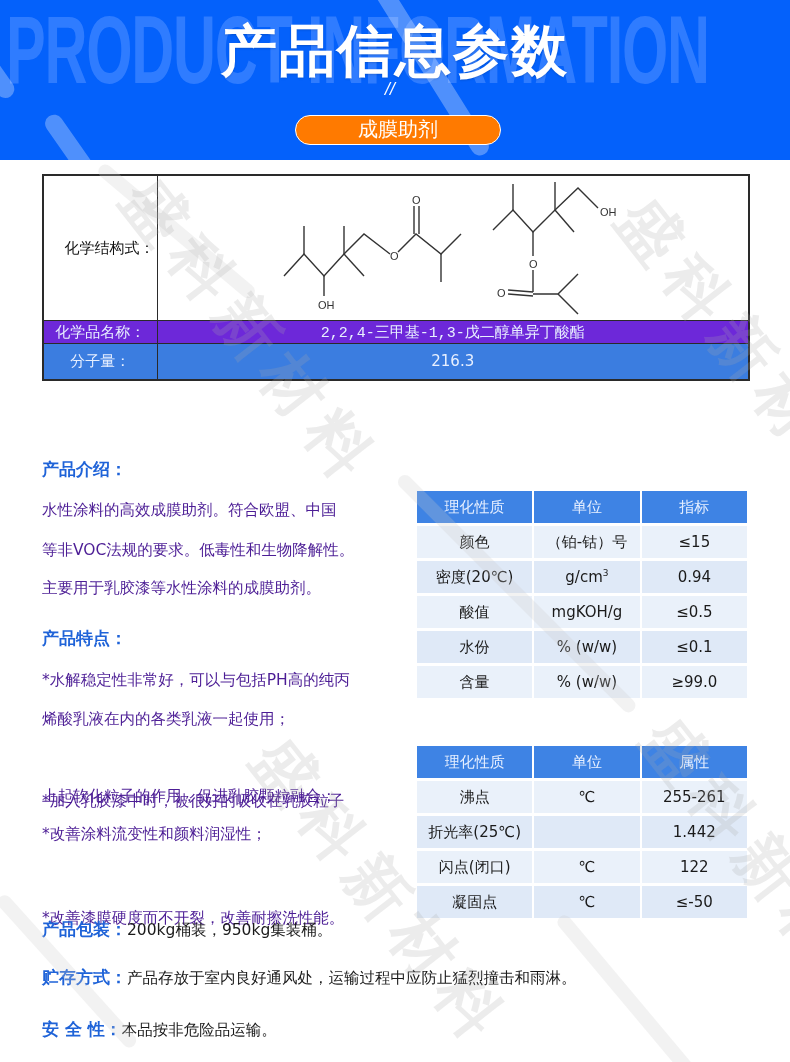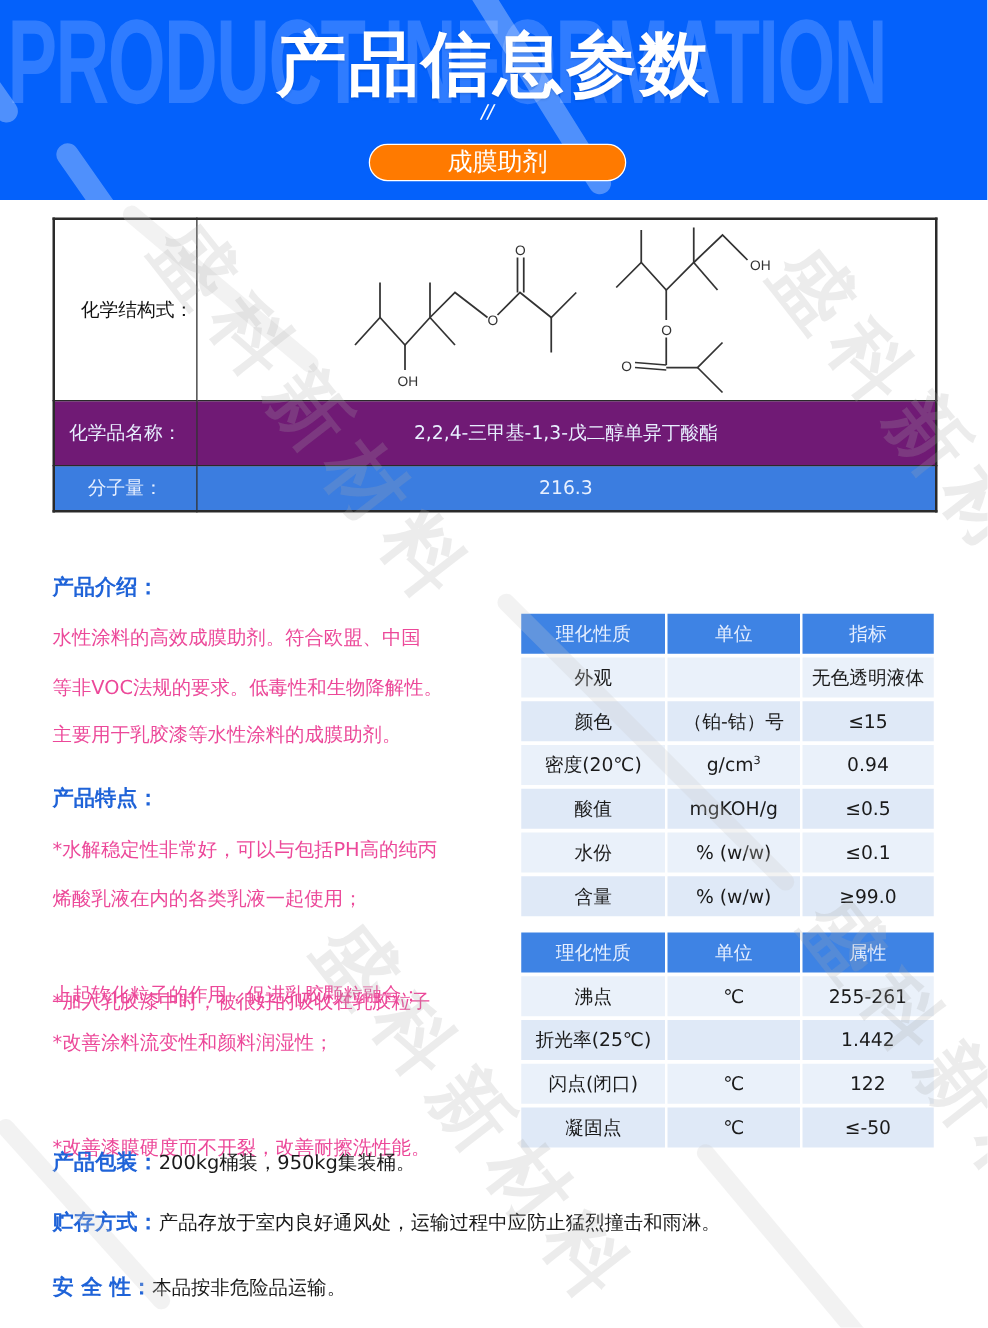--- a/index.html
+++ b/index.html
@@ -51,30 +51,30 @@
     position: absolute; left: 42px; top: 174px; width: 708px;
     border: 2px solid #2a2a2a; border-collapse: collapse;
   }
   .info-table td { border: 1.5px solid #2a2a2a; }
   .info-label {
     width: 114px; font-size: 15px; text-align: center; padding: 0 2px;
   }
   .info-value { text-align: center; font-size: 15px; }
   .row-struct td { height: 142px; background: #ffffff; }
   .row-struct .info-label { text-align: right; padding-left: 6px; color: #111; }
-  .row-blue td { background: #701a75; color: #e8f0ff; height: 52px; }
+  .row-blue td { background: #6d28d9; color: #e8f0ff; height: 23px; font-family: Liberation Mono, monospace; }
   .row-white td { background: #ffffff; color: #222; height: 34px; }
   .row-blue2 td { background: #3b7de0; color: #e8f0ff; height: 36px; }
 
   
   .section-title {
     position: absolute; left: 42px; font-size: 17px; font-weight: 700; color: #1f63d8;
   }
   .para-line {
-    position: absolute; left: 42px; font-size: 15.5px; color: #ec4899; white-space: nowrap;
+    position: absolute; left: 42px; font-size: 15.5px; color: #4c1d95; white-space: nowrap;
   }
 
   
   .prop-table {
     position: absolute; left: 415px; width: 334px; border-collapse: separate; border-spacing: 2px 3px;
   }
   .prop-table th {
     background: #3e83e4; color: #e6efff; font-weight: 400; font-size: 15px; height: 32px; margin-top: 16px;
   }
   .prop-table td {
@@ -168,25 +168,20 @@
 <div class="para-line" style="top:908px;">*改善漆膜硬度而不开裂，改善耐擦洗性能。</div>
 
 <table class="prop-table" style="top:488px;">
   <tbody>
       <tr>
     <th class="c1">理化性质</th>
     <th class="c2">单位</th>
     <th class="c3">指标</th>
   </tr>
   <tr>
-    <td>外观</td>
-    <td></td>
-    <td>无色透明液体</td>
-  </tr>
-  <tr>
     <td>颜色</td>
     <td>（铂-钴）号</td>
     <td>≤15</td>
   </tr>
   <tr>
     <td>密度(20℃)</td>
     <td><span>g/cm</span><sup>3</sup></td>
     <td>0.94</td>
   </tr>
   <tr>

